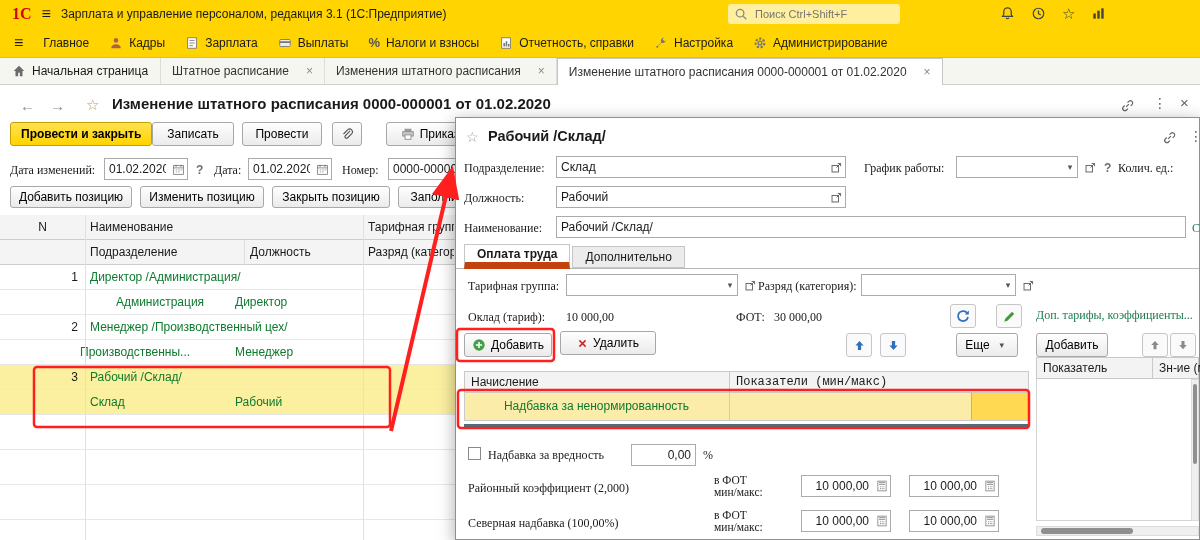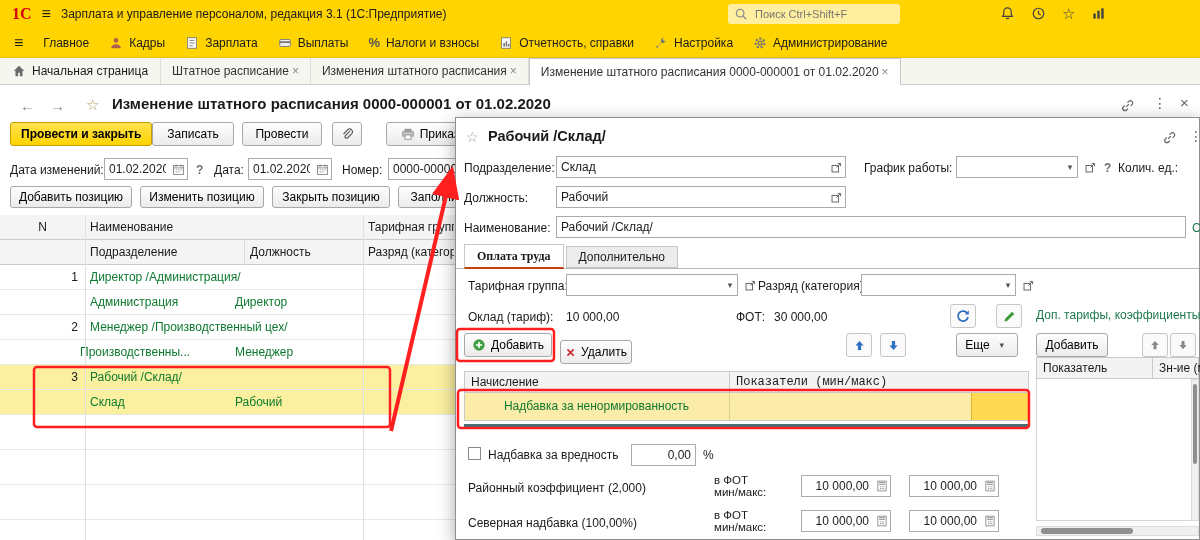--- a/index.html
+++ b/index.html
@@ -17,27 +17,27 @@
   .tb-icons .st{font-size:15px;line-height:1;color:#444;cursor:pointer;}
 
   
   .menubar{position:absolute;left:0;top:28px;width:1200px;height:30px;background:var(--accent,#ffd400);border-bottom:1px solid #e7c100;display:flex;align-items:center;gap:20px;padding:0 14px;}
   .menu-item{display:flex;align-items:center;gap:6px;cursor:pointer;white-space:nowrap;}
   .pct{font-weight:bold;font-size:13px;color:#555;}
 
   
   .tabbar{position:absolute;left:0;top:58px;width:1200px;height:27px;background:#f6f6f1;border-bottom:1px solid #cfcfcf;display:flex;align-items:stretch;}
   .home{display:flex;align-items:center;gap:6px;padding:0 12px;border-right:1px solid #ddd;cursor:pointer;}
-  .tab{display:flex;align-items:center;gap:3px;padding:0 11px;border-right:1px solid #ddd;color:#333;white-space:nowrap;cursor:pointer;}
+  .tab{display:flex;align-items:center;gap:17px;padding:0 11px;border-right:1px solid #ddd;color:#333;white-space:nowrap;cursor:pointer;}
   .tab .x{color:#8a8a8a;cursor:pointer;}
   .tab.active{background:#fff;border:1px solid #c6c6c6;border-bottom:none;margin-bottom:-1px;}
 
   
   .abs{position:absolute;text-align:center;}
-  .lbl{position:absolute;white-space:nowrap;}
+  .lbl{position:absolute;white-space:nowrap;font-family:Liberation Serif, serif;}
   .btn{position:absolute;height:24px;border:1px solid #a8a8a8;border-radius:3px;background:linear-gradient(#fefefe,#ebebeb);display:flex;align-items:center;justify-content:center;gap:5px;padding:0 10px;font-size:12px;cursor:pointer;white-space:nowrap;}
   .btn.primary{background:linear-gradient(#ffe24f,#ffd400);border-color:#c49f00;font-weight:bold;}
   .field{position:absolute;height:22px;border:1px solid #ababab;background:#fff;display:flex;align-items:center;}
   .field input{flex:1;min-width:0;border:none;outline:none;background:transparent;font-size:12px;padding:0 4px;color:#1a1a1a;}
   .field input.num{text-align:right;}
   .field .ibtn{flex:0 0 17px;height:100%;display:flex;align-items:center;justify-content:center;cursor:pointer;}
   .darr{flex:0 0 14px;text-align:center;color:#555;font-size:9px;cursor:pointer;}
   .pick{position:absolute;width:17px;height:17px;display:flex;align-items:center;justify-content:center;cursor:pointer;}
   .q{position:absolute;color:#6e6e6e;font-weight:bold;cursor:pointer;}
   .iconbtn{position:absolute;width:26px;height:24px;border:1px solid #c6c6c6;border-radius:3px;background:#fafafa;display:flex;align-items:center;justify-content:center;cursor:pointer;}
@@ -54,21 +54,21 @@
   .tcell{position:absolute;top:0;height:25px;line-height:25px;white-space:nowrap;overflow:hidden;font-size:12px;}
   .green{color:var(--green,#0e7a2f);}
   .vline{position:absolute;width:1px;background:#e0e0e0;}
 
   
   .dialog{position:absolute;left:455px;top:117px;width:745px;height:423px;background:#fff;border:1px solid #8f8f8f;box-shadow:0 4px 16px rgba(0,0,0,.35);z-index:20;}
   .dlg-title{position:absolute;left:32px;top:10px;font-size:14.5px;font-weight:bold;}
   .dlg-star{position:absolute;left:10px;top:11px;font-size:14px;color:#9b9b9b;cursor:pointer;}
   .tabs{position:absolute;left:0;top:126px;width:743px;height:25px;display:flex;align-items:flex-end;padding-left:8px;border-bottom:1px solid #b9b9b9;}
   .dtab{height:22px;display:flex;align-items:center;padding:0 12px;border:1px solid #c6c6c6;background:#ececec;cursor:pointer;margin-right:2px;}
-  .dtab.active{height:25px;background:#fff;border-bottom:2px solid #c2410c;margin-bottom:-1px;font-weight:bold;font-family:Liberation Serif, serif;}
+  .dtab.active{height:25px;background:#fff;border-bottom:7px solid #c2410c;margin-bottom:-1px;font-weight:bold;}
   .acc-head{position:absolute;background:#f3f3f3;border:1px solid #c9c9c9;}
   .acc-cell{position:absolute;top:0;height:100%;line-height:21px;padding:0 6px;white-space:nowrap;overflow:hidden;}
   .link{color:var(--link,#1f7a4d);cursor:pointer;}
   .cb{position:absolute;width:13px;height:13px;border:1px solid #8a8a8a;background:#fff;cursor:pointer;}
   .two{white-space:pre-line;line-height:12px;font-size:11.5px;}
   .scroll-track{position:absolute;background:#efefef;border:1px solid #dcdcdc;}
   .scroll-thumb{position:absolute;background:#8f8f8f;border-radius:3px;}
 </style>
 </head>
 <body>
@@ -279,21 +279,21 @@
       <span class="tcell" style="left:90px;width:138px;">Подразделение</span>
       <span class="tcell" style="left:244px;width:125px;border-left:1px solid #dcdcdc;padding-left:5px;">Должность</span>
       <span class="tcell" style="left:368px;width:86px;">Разряд (категория</span>
     </div>
 
     <div class="trow" style="top:180px;">
       <span class="tcell" style="left:0;width:78px;text-align:right;">1</span>
       <span class="tcell green" style="left:90px;width:270px;">Директор /Администрация/</span>
     </div>
     <div class="trow" style="top:205px;">
-      <span class="tcell green" style="left:90px;width:140px;">Администрация</span>
+      <span class="tcell green" style="left:90px;width:140px;text-align:center;">Администрация</span>
       <span class="tcell green" style="left:235px;width:125px;">Директор</span>
     </div>
     <div class="trow" style="top:230px;">
       <span class="tcell" style="left:0;width:78px;text-align:right;">2</span>
       <span class="tcell green" style="left:90px;width:270px;">Менеджер /Производственный цех/</span>
     </div>
     <div class="trow" style="top:255px;">
       <span class="tcell green" style="left:80px;width:140px;">Производственны...</span>
       <span class="tcell green" style="left:235px;width:125px;">Менеджер</span>
     </div>
@@ -410,21 +410,21 @@
 
     <button class="btn" style="left:8px;top:215px;width:88px;">
       <span style="display:flex">
           <svg width="14" height="14" viewBox="0 0 16 16">
             <circle cx="8" cy="8" r="6.5" fill="#43a047"></circle>
             <path d="M8 4.5v7M4.5 8h7" stroke="#fff" stroke-width="1.8"></path>
           </svg>
         </span>
       <span>Добавить</span>
     </button>
-    <button class="btn" style="left:104px;top:222px;width:72px;">
+    <button class="btn" style="left:104px;top:213px;width:96px;">
       <span style="display:flex">
           <svg width="11" height="11" viewBox="0 0 16 16">
             <path d="M3.5 3.5l9 9M12.5 3.5l-9 9" stroke="#c62828" stroke-width="2.2"></path>
           </svg>
         </span>
       <span>Удалить</span>
     </button>
     <span class="iconbtn" style="left:390px;top:215px;">
       <svg width="13" height="13" viewBox="0 0 16 16">
           <path d="M8 2.5 13 8h-3v5.5H6V8H3z" fill="#2f6fc1"></path>

